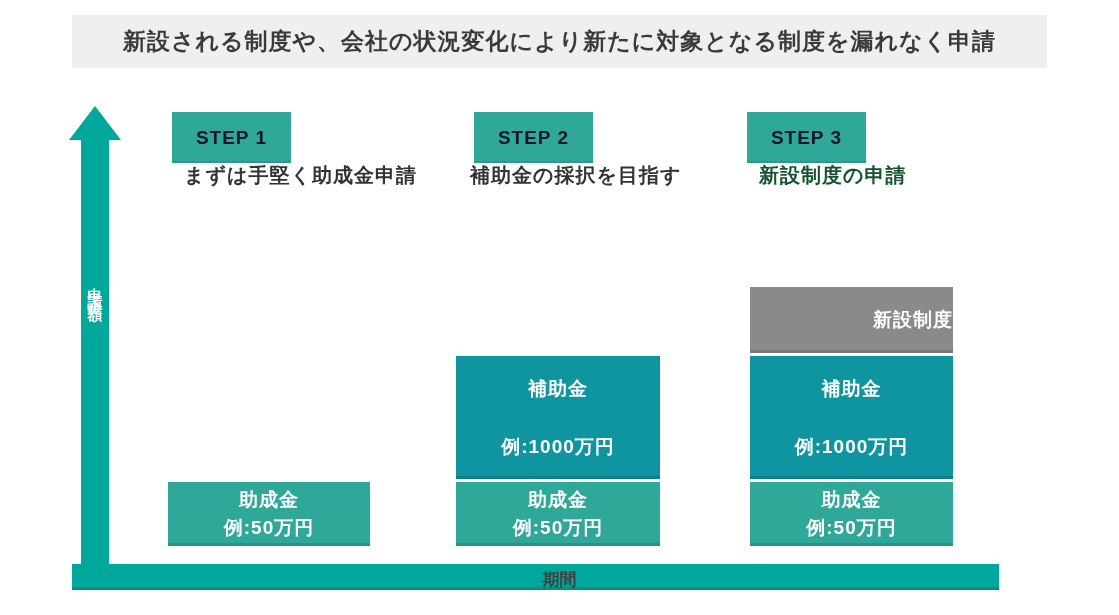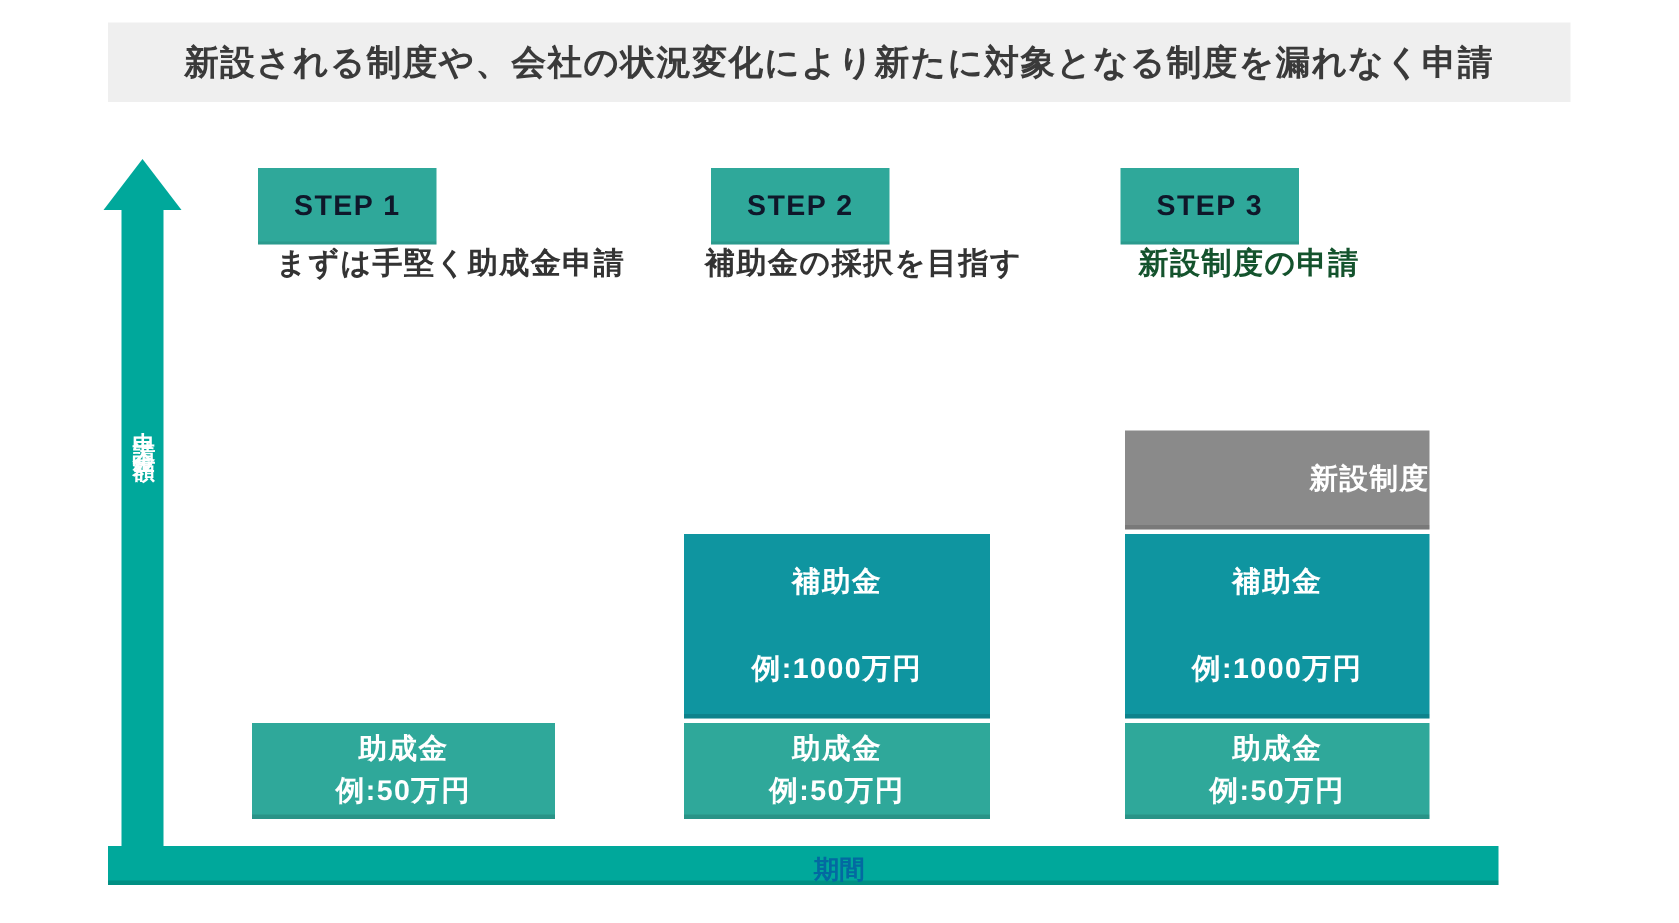--- a/index.html
+++ b/index.html
@@ -56,21 +56,21 @@
     left: 72px; top: 564px;
     width: 927px; height: 26px;
     box-shadow: inset 0 -3px rgba(0,0,0,0.15);
   }
   .x-axis-label {
     position: absolute;
     left: 0; top: 568px;
     width: 1119px;
     text-align: center;
     font-size: 17px; font-weight: bold;
-    color: #0369a1;
+    color: #404040;
   }
 
   
   .badge {
     position: absolute;
     top: 112px;
     width: 119px; height: 51px;
     display: flex; align-items: center; justify-content: center;
     color: #0f172a;
     font-size: 19px; font-weight: bold;

